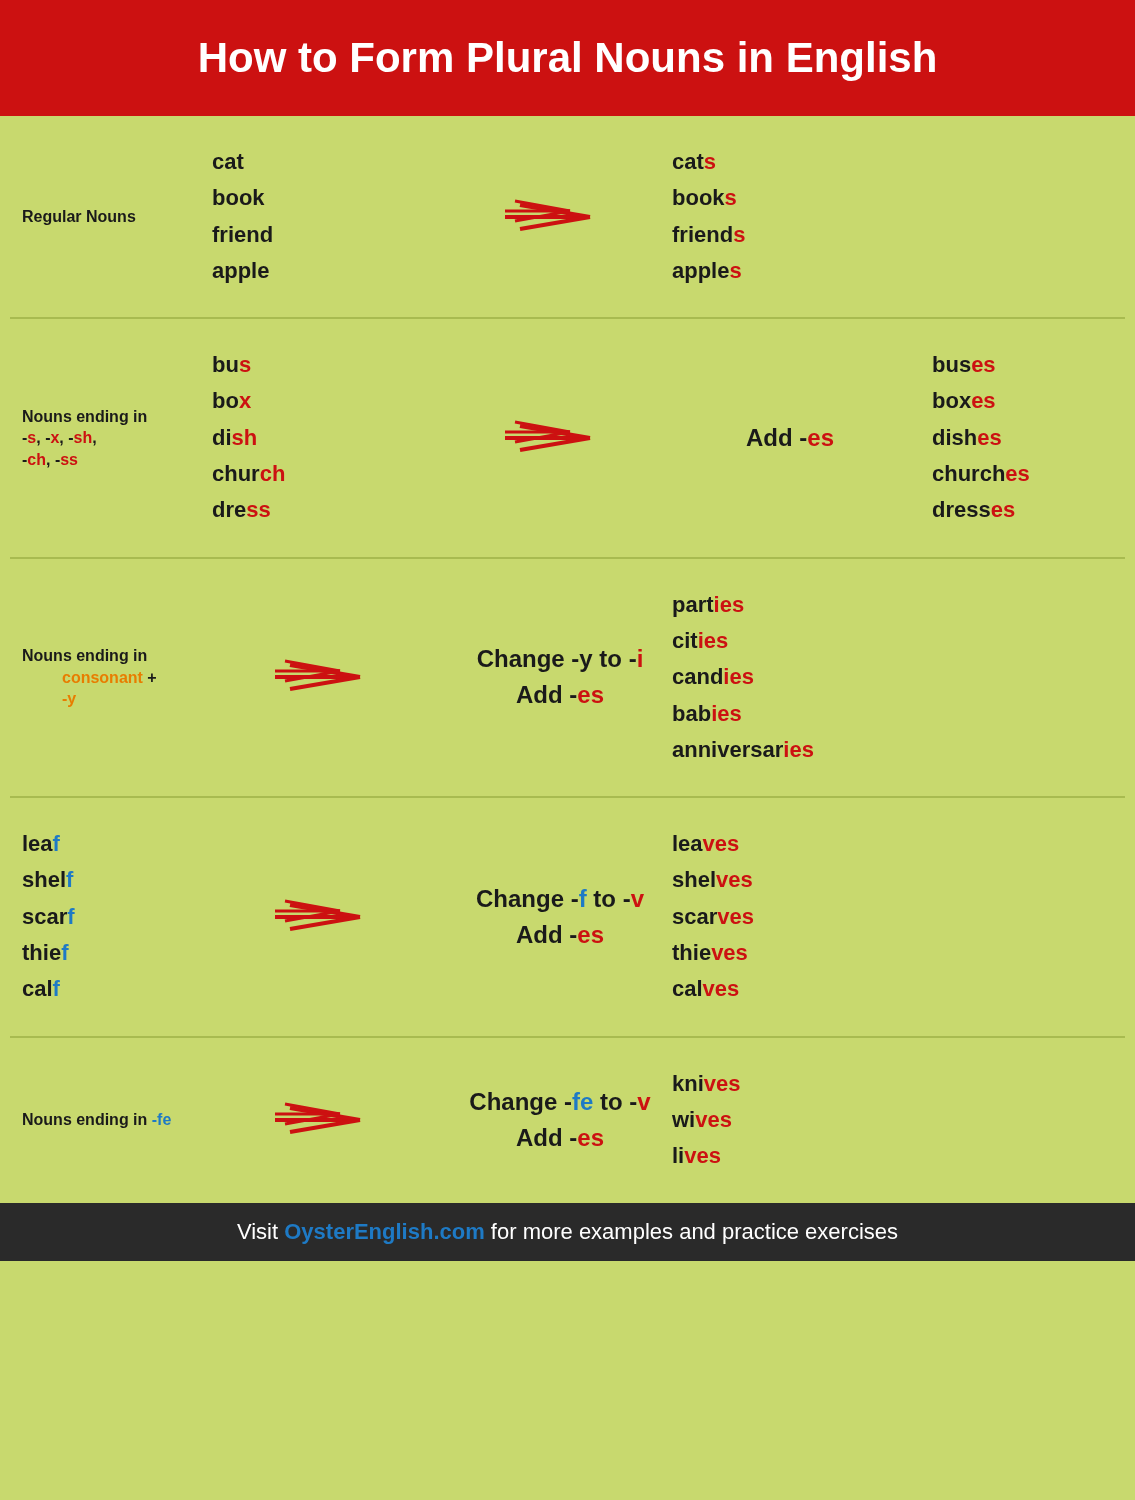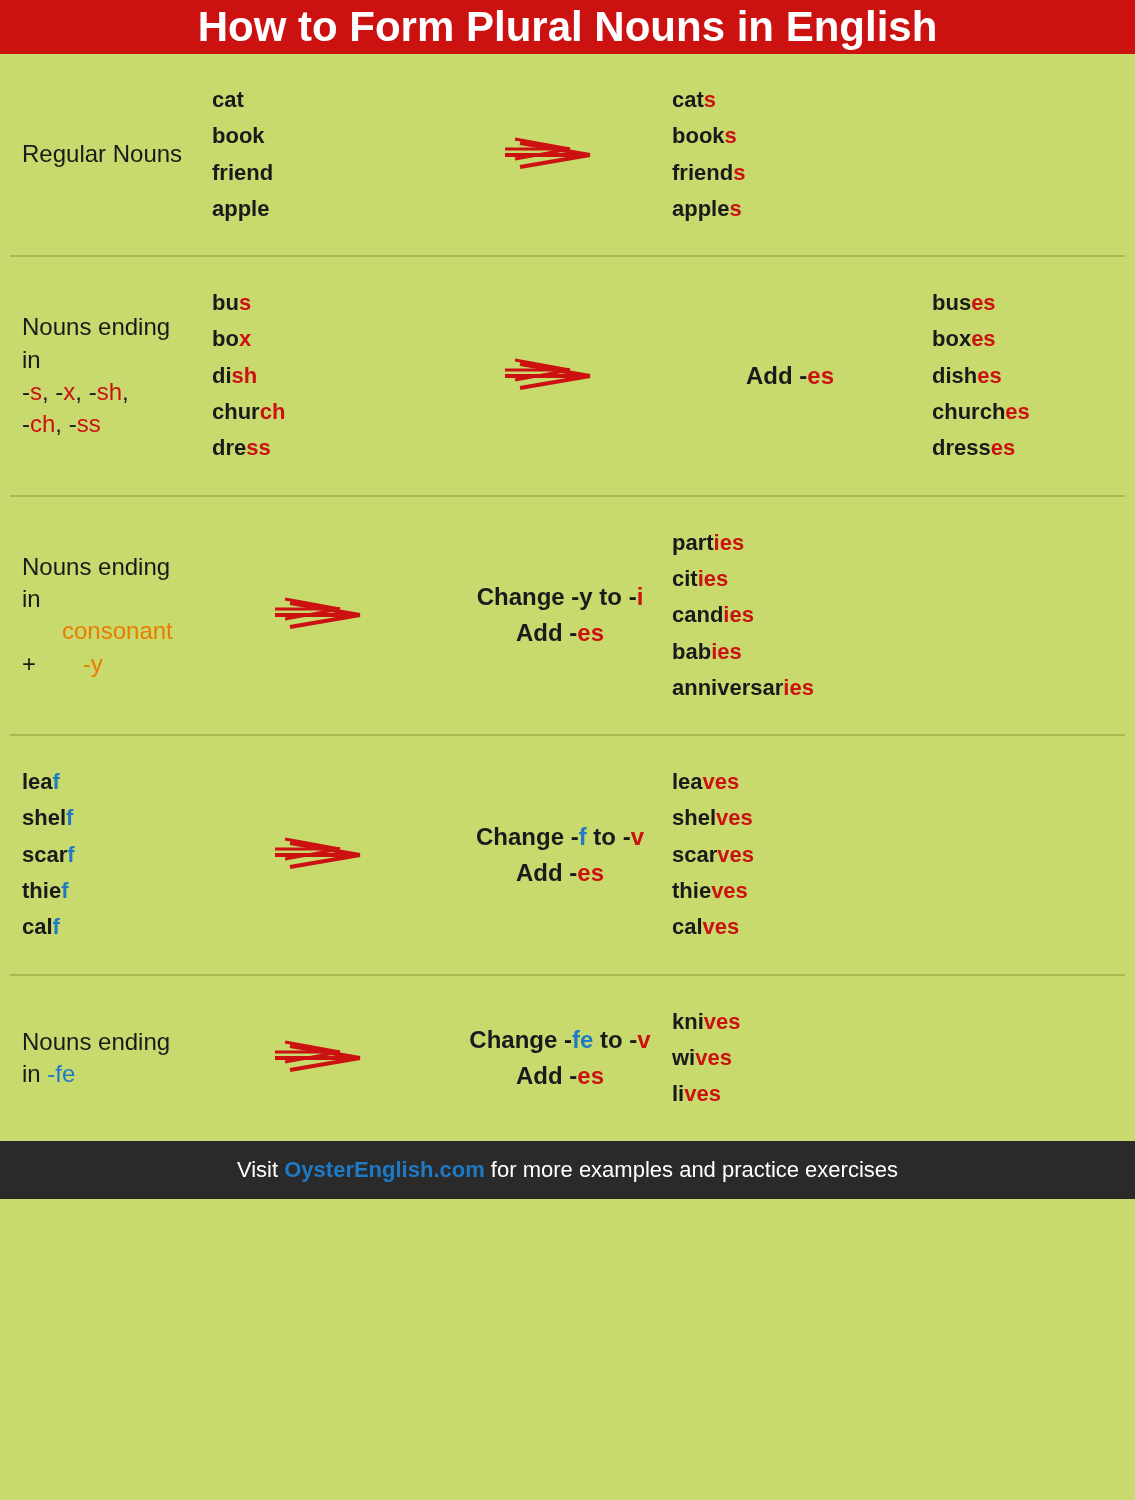--- a/index.html
+++ b/index.html
@@ -11,21 +11,21 @@
     }
 
     .page-wrapper {
       width: 1135px;
       background: #c8d96e;
     }
 
     
     .header {
       background: #cc1111;
-      padding: 3px 20px;
+      padding: 34px 20px;
       text-align: center;
     }
     .header h1 {
       color: white;
       font-size: 42px;
       font-weight: bold;
     }
 
     
     .table-body {
@@ -41,22 +41,22 @@
       min-height: 155px;
     }
 
     .row:last-child {
       border-bottom: none;
     }
 
     
     .col-category {
       padding: 10px 12px;
-      font-size: 24px;
-      font-weight: normal;
+      font-size: 16px;
+      font-weight: bold;
       color: #1a1a1a;
       line-height: 1.35;
     }
     .col-category .highlight-orange {
       color: #e87d00;
       margin-left: 40px;
     }
     .col-category .highlight-blue {
       color: #1e7ac5;
     }

